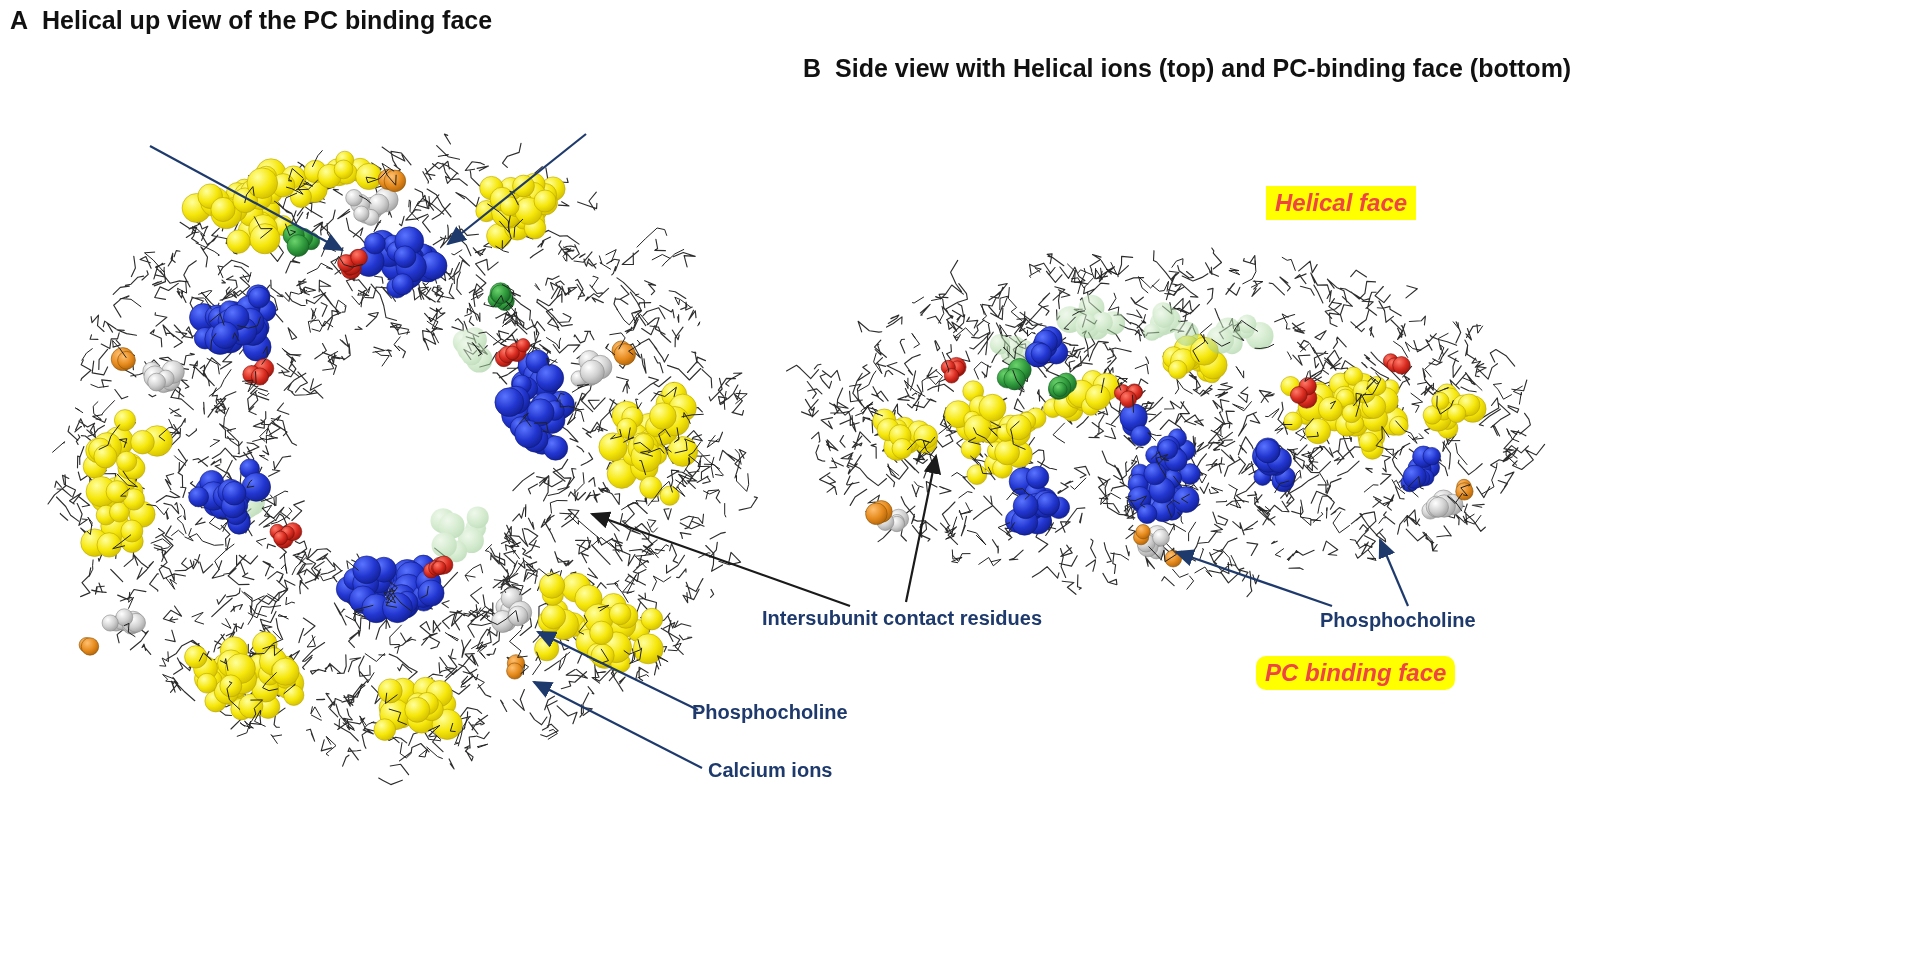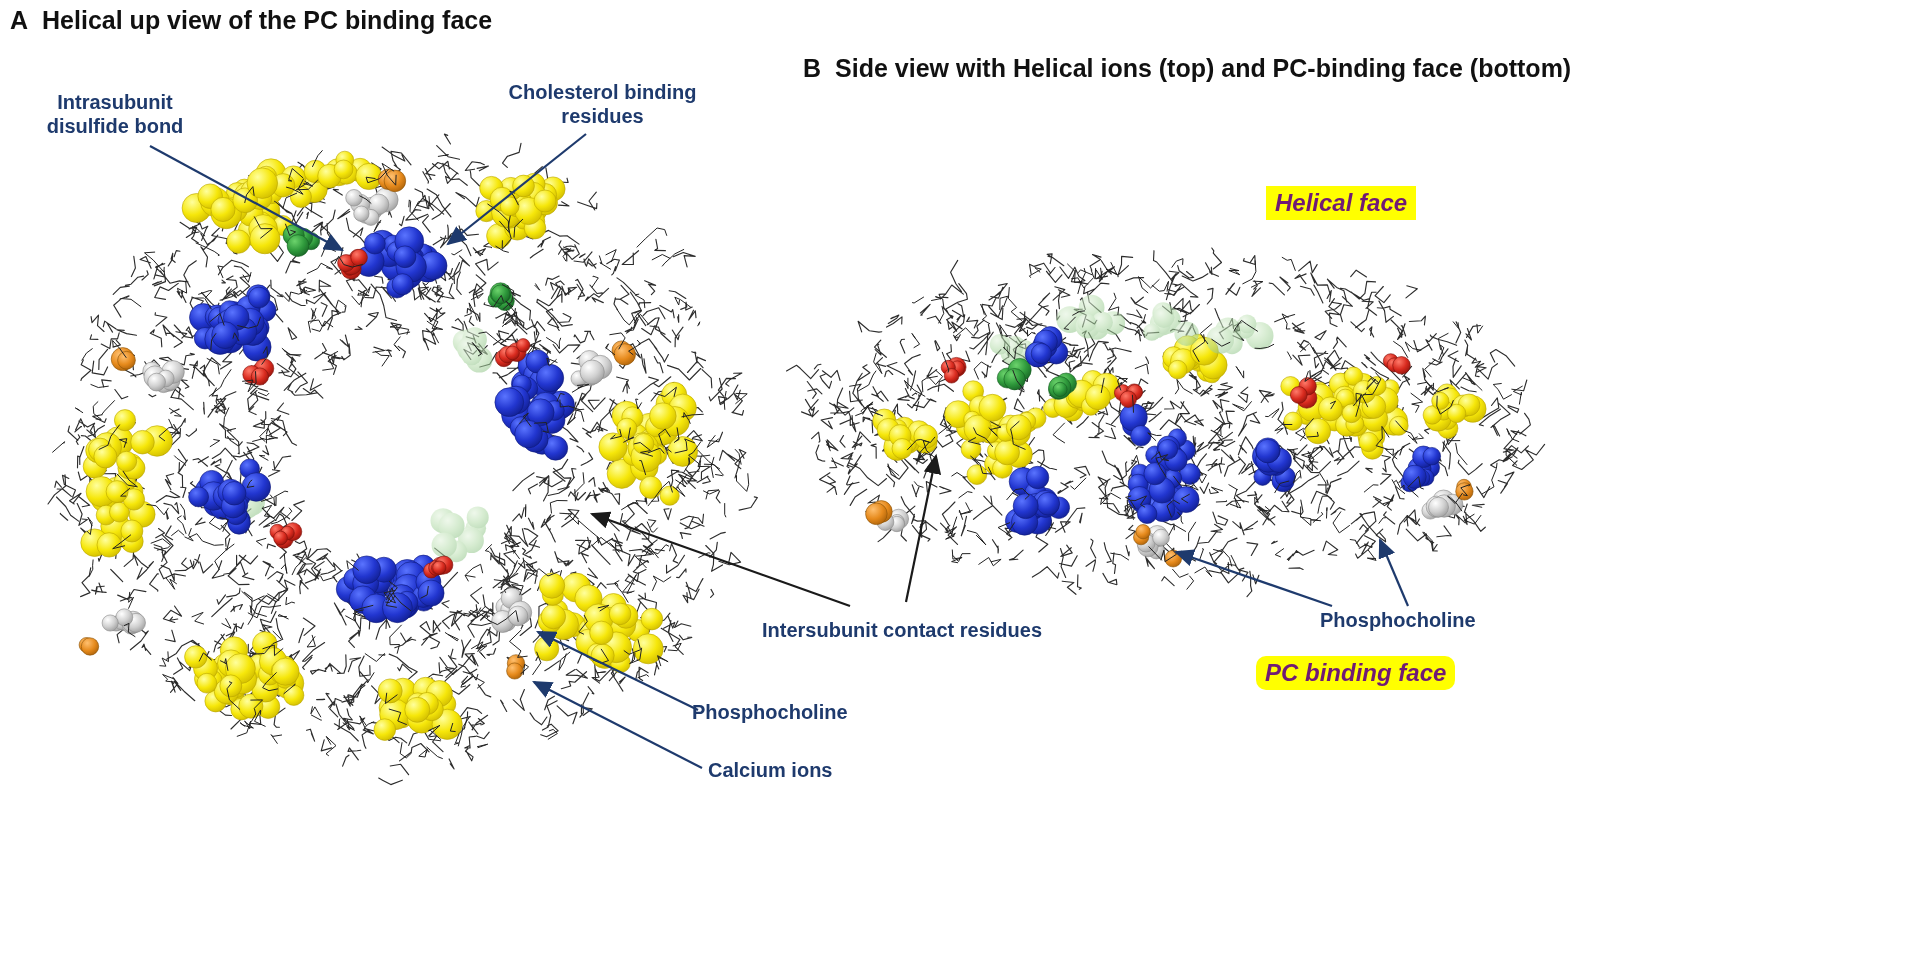--- a/index.html
+++ b/index.html
@@ -17,24 +17,24 @@
   .panel-letter{font-weight:bold;}
   .annotation{
     position:absolute;color:#1e3a6d;font-weight:bold;font-size:20px;
     text-align:center;line-height:1.2;
   }
   .nowrap{white-space:nowrap;}
   #label-intrasubunit{left:30px;top:90px;width:170px;}
   #label-cholesterol{left:495px;top:80px;width:215px;}
   #label-phospho-a{left:692px;top:700px;}
   #label-calcium{left:690px;top:758px;margin-left:18px;}
-  #label-intersubunit{left:762px;top:606px;margin-top:12px;}
+  #label-intersubunit{left:762px;top:606px;}
   #label-phospho-b{left:1320px;top:608px;}
   .highlight-label{
-    position:absolute;background:#ffff00;color:#701a75;
+    position:absolute;background:#ffff00;color:#ef4444;
     font-weight:bold;font-style:italic;font-size:24px;
     padding:3px 9px;white-space:nowrap;
   }
   #label-helical-face{left:1266px;top:186px;}
   #label-pc-binding-face{left:1256px;top:656px;border-radius:10px;}
   .arrow{stroke-width:2.2;fill:none;}
   .arrow.navy{stroke:#1e3a6d;}
   .arrow.black{stroke:#1a1a1a;}
 </style>
 </head>
@@ -810,23 +810,21 @@
   <div class="panel-title" id="title-a">
     <span class="panel-letter">A</span>
     <span class="panel-caption">Helical up view of the PC binding face</span>
   </div>
 
   <div class="panel-title" id="title-b">
     <span class="panel-letter">B</span>
     <span class="panel-caption">Side view with Helical ions (top) and PC-binding face (bottom)</span>
   </div>
 
-  <div class="annotation" id="label-intrasubunit">Intrasubunit disulfide bond</div>
-
-  <div class="annotation" id="label-cholesterol">Cholesterol binding residues</div>
+
 
   <div class="annotation nowrap" id="label-phospho-a">Phosphocholine</div>
 
   <div class="annotation nowrap" id="label-calcium">Calcium ions</div>
 
   <div class="annotation nowrap" id="label-intersubunit">Intersubunit contact residues</div>
 
   <div class="annotation nowrap" id="label-phospho-b">Phosphocholine</div>
 
   <div class="highlight-label" id="label-helical-face">Helical face</div>

